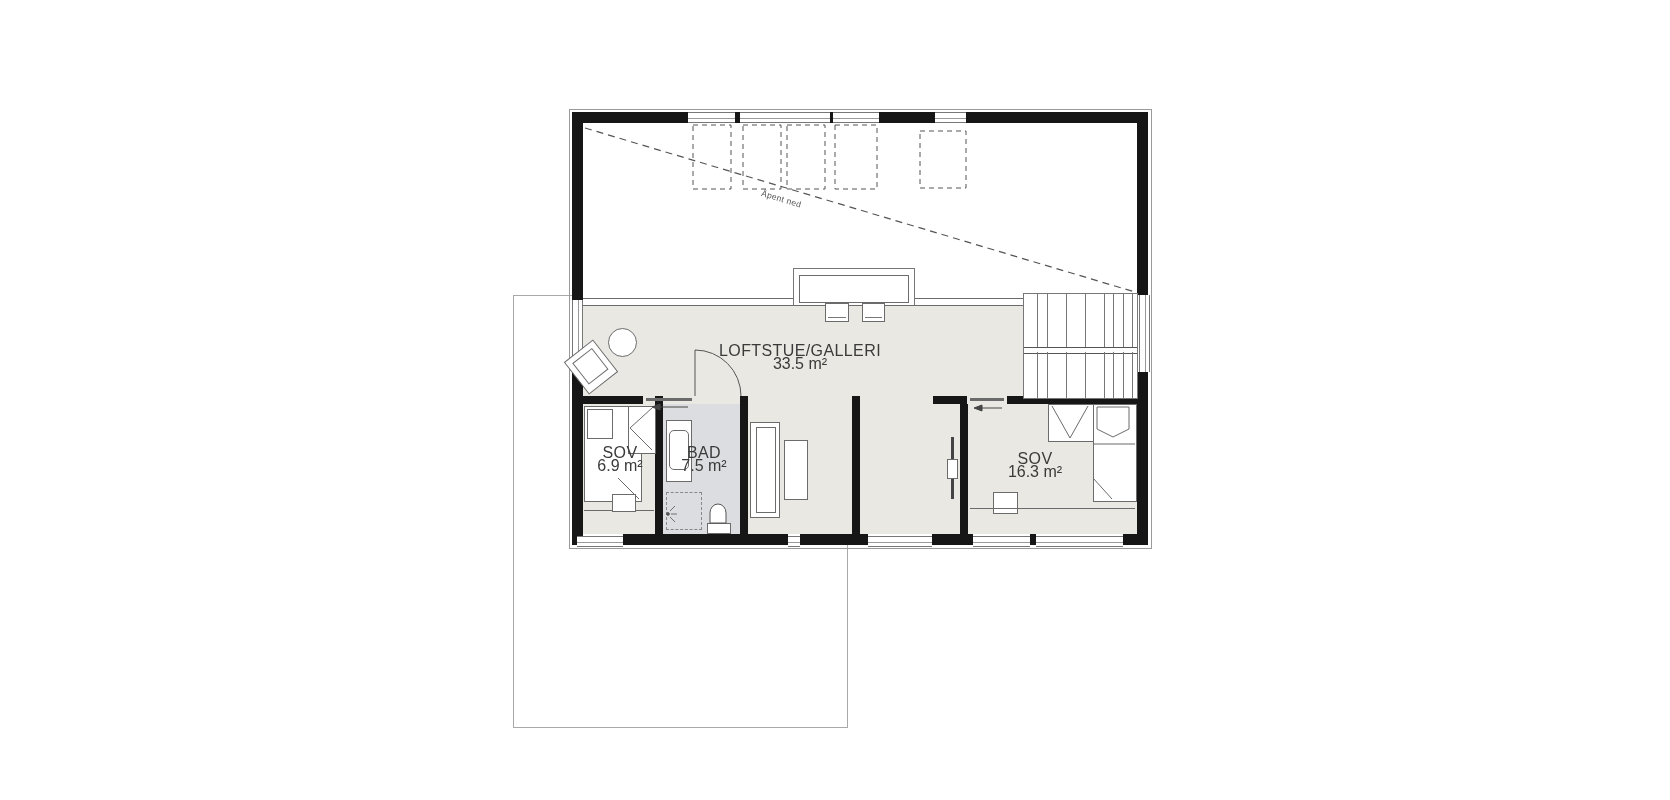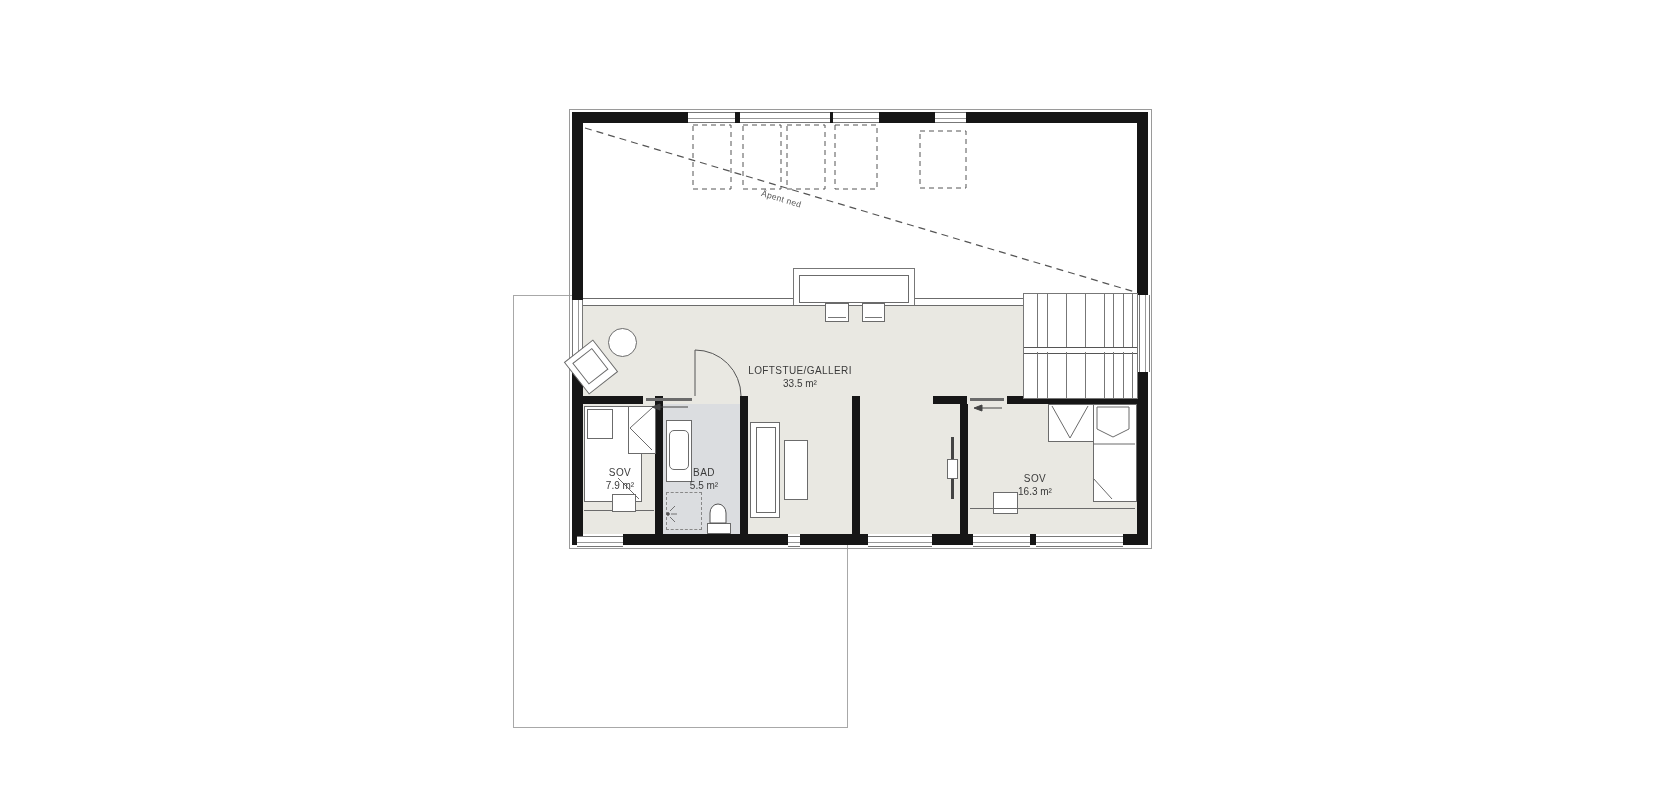--- a/index.html
+++ b/index.html
@@ -12,21 +12,21 @@
   .outline{position:absolute;border:1px solid #9a9a9a;}
   .gline{position:absolute;background:#a8a8a8;}
   .winh{position:absolute;background:#fff;border-top:1px solid #777;border-bottom:1px solid #777;}
   .winh::after{content:'';position:absolute;left:0;right:0;top:50%;border-top:1px solid #999;}
   .winv{position:absolute;background:#fff;border-left:1px solid #777;border-right:1px solid #777;}
   .winv::after{content:'';position:absolute;top:0;bottom:0;left:50%;border-left:1px solid #999;}
   .furn{position:absolute;background:#fff;border:1px solid #6b6b6b;}
   .dline{position:absolute;background:#6b6b6b;}
   .treads{position:absolute;background:repeating-linear-gradient(90deg,transparent 0,transparent 8.5px,#777 8.5px,#777 9.5px);}
   .stool::after{content:'';position:absolute;left:2px;right:2px;bottom:3px;border-top:1px solid #777;}
-  .lbl{position:absolute;text-align:center;font-size:10px;line-height:13px;letter-spacing:.4px;margin-top:20px;}
+  .lbl{position:absolute;text-align:center;font-size:16px;line-height:13px;letter-spacing:.4px;}
   .lbl .area{letter-spacing:0;}
   .rot-lbl{position:absolute;font-size:8.5px;color:#555;transform:rotate(16.8deg);transform-origin:left top;letter-spacing:.3px;}
   svg.overlay{position:absolute;left:0;top:0;pointer-events:none;}
 </style>
 </head>
 <body>
 
 <div id="canvas">
 
   <div class="gline" style="left:513px;top:295px;width:60px;height:1px;"></div>
@@ -170,25 +170,25 @@
       <polyline points="1052,406 1070,438 1088,406"></polyline>
     </g>
   </svg>
 
   <div class="lbl" style="left:700px;top:344px;width:200px;">
     <div>LOFTSTUE/GALLERI</div>
     <div class="area">33.5 m²</div>
   </div>
   <div class="lbl" style="left:575px;top:446px;width:90px;">
     <div>SOV</div>
-    <div class="area">7.9 m²</div>
+    <div class="area">6.9 m²</div>
   </div>
   <div class="lbl" style="left:660px;top:446px;width:88px;">
     <div>BAD</div>
-    <div class="area">5.5 m²</div>
+    <div class="area">7.5 m²</div>
   </div>
   <div class="lbl" style="left:985px;top:452px;width:100px;">
     <div>SOV</div>
     <div class="area">16.3 m²</div>
   </div>
   <div class="rot-lbl" style="left:763px;top:188px;">Åpent ned</div>
 
 </div>
 
 </body></html>

